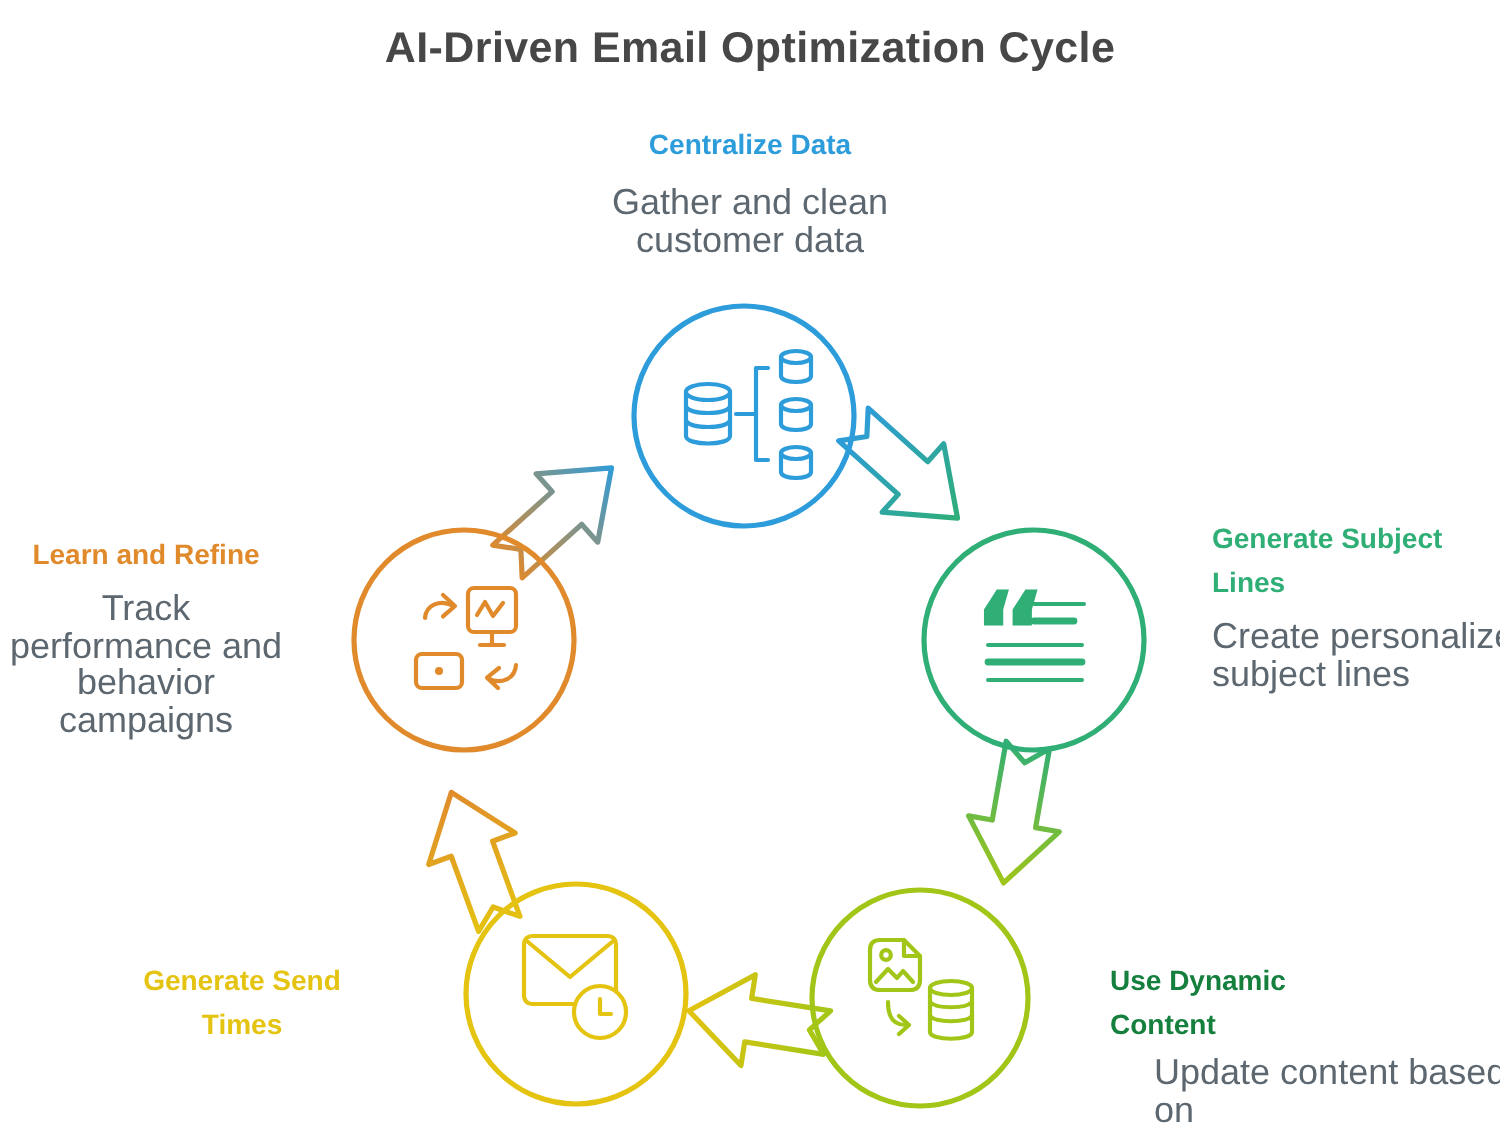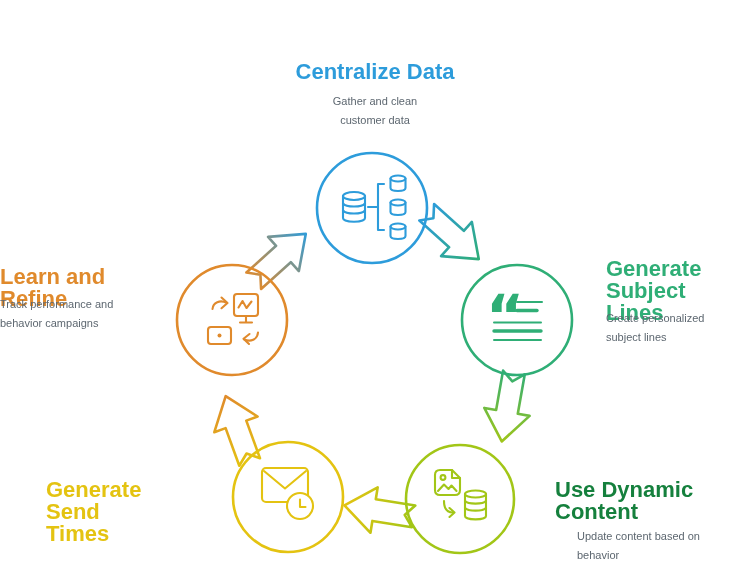--- a/index.html
+++ b/index.html
@@ -6,29 +6,29 @@
   .canvas{
     position:relative;width:750px;height:565px;background:#ffffff;overflow:hidden;
     font-family:"Liberation Sans", sans-serif;
   }
   .diagram{position:absolute;left:0;top:0;}
   .node{fill:none;stroke-width:2.6;}
   .arrow{fill:none;stroke-width:2.6;stroke-linejoin:round;}
   .icon{fill:none;stroke-width:2.1;stroke-linecap:round;stroke-linejoin:round;}
   .icon text{stroke:none;font-family:"DejaVu Sans", sans-serif;}
   .tbox{position:absolute;white-space:pre-line;}
-  .label{font-size:22px;line-height:22px;font-weight:bold;}
-  .desc{font-size:11px;line-height:18.5px;color:#5d6770;}
+  .label{font-size:14px;line-height:22px;font-weight:bold;}
+  .desc{font-size:18px;line-height:18.5px;color:#5d6770;}
   .title{
     position:absolute;left:0;top:12px;width:750px;text-align:center;
     font-size:21.5px;font-weight:bold;color:#474747;letter-spacing:.2px;
   }
   .t-center{text-align:center}
   .t-left{text-align:left}
-  .t-right{text-align:left}
+  .t-right{text-align:center}
   .c-blue{color:#2d9cdb}.c-green{color:#2fae76}.c-lime{color:#15803d}
   .c-yellow{color:#e4c311}.c-orange{color:#e08a2c}
 </style>
 </head>
 <body>
 
 <div class="canvas">
 
   <svg class="diagram" width="750" height="565" viewBox="0 0 750 565">
     <defs>
@@ -125,20 +125,21 @@
       <rect x="234" y="294" width="24" height="22" rx="3"></rect>
       <path d="M238.5 307.5 L242.5 301 L246.5 308 L251.5 301.5"></path>
       <path d="M246 316 V322 M240 322.5 H252"></path>
       <rect x="208" y="327" width="23" height="17" rx="3"></rect>
       <circle cx="219.5" cy="335.5" r="2" stroke="none" fill="#e08a2c"></circle>
       <path d="M258 332.5 C257.5 339.5 250.5 342.5 244 339.2"></path>
       <path d="M249 344 L243.5 338.8 L249.5 334"></path>
     </g>
   </svg>
 
+  <div class="title">AI-Driven Email Optimization Cycle</div>
 
   <div class="tbox label t-center c-blue" style="left:275px;top:61px;width:200px">Centralize Data</div>
   <div class="tbox desc t-center" style="left:280px;top:92px;width:190px">Gather and clean
 customer data</div>
 
   <div class="tbox label t-left c-green" style="left:606px;top:258px;width:160px">Generate Subject
 Lines</div>
   <div class="tbox desc t-left" style="left:606px;top:309px;width:170px">Create personalized
 subject lines</div>
 

